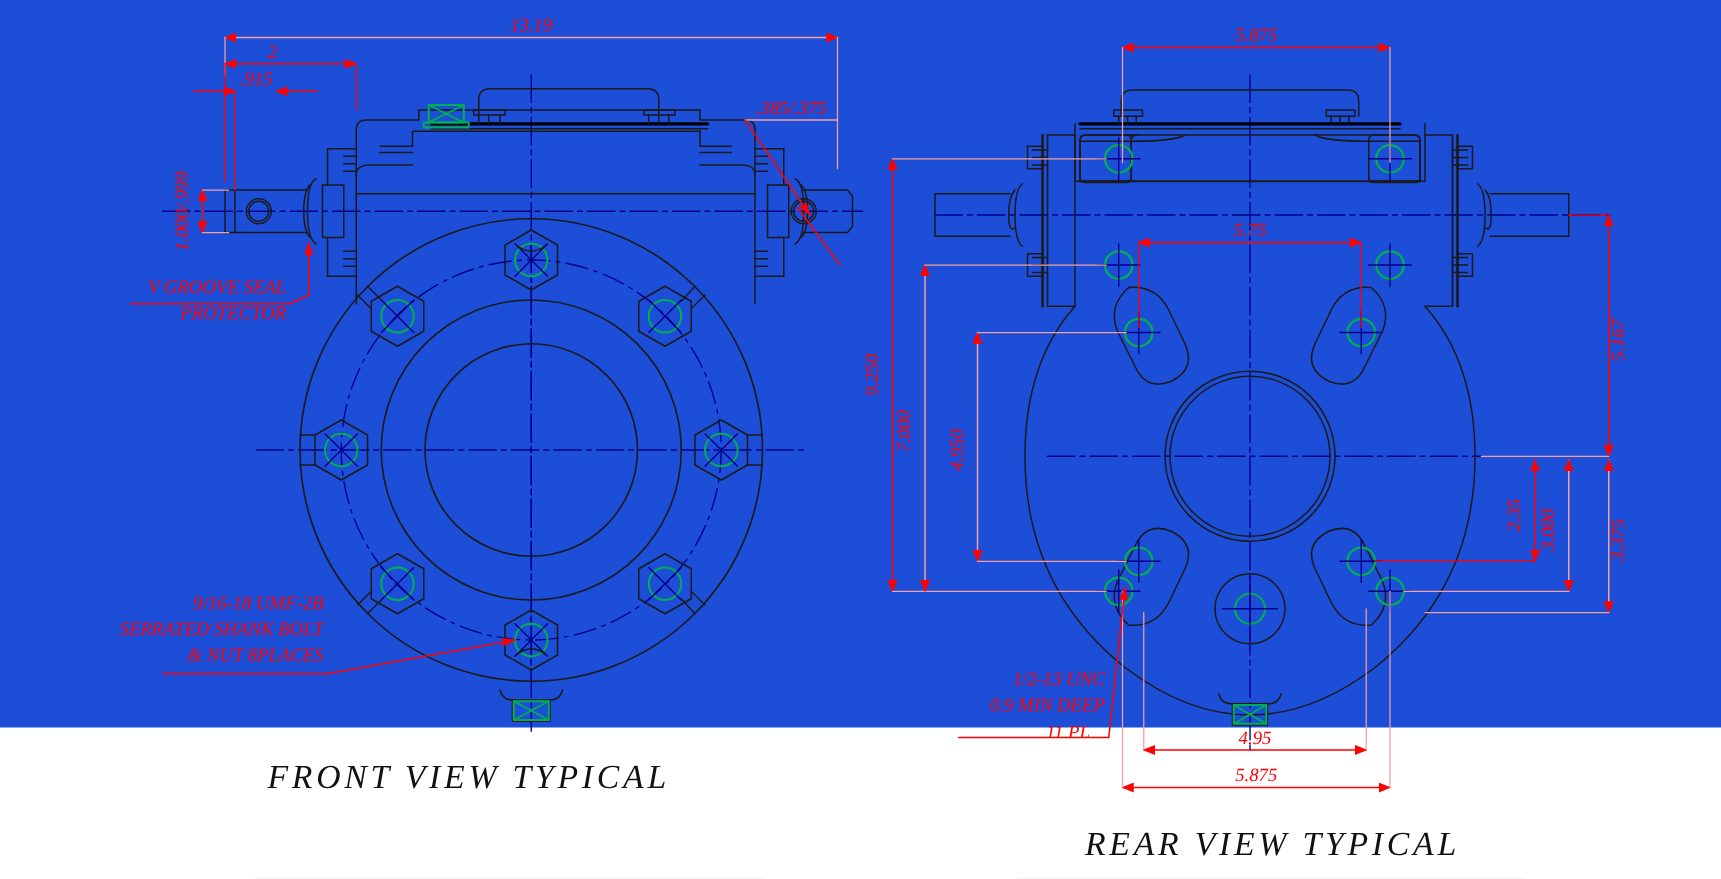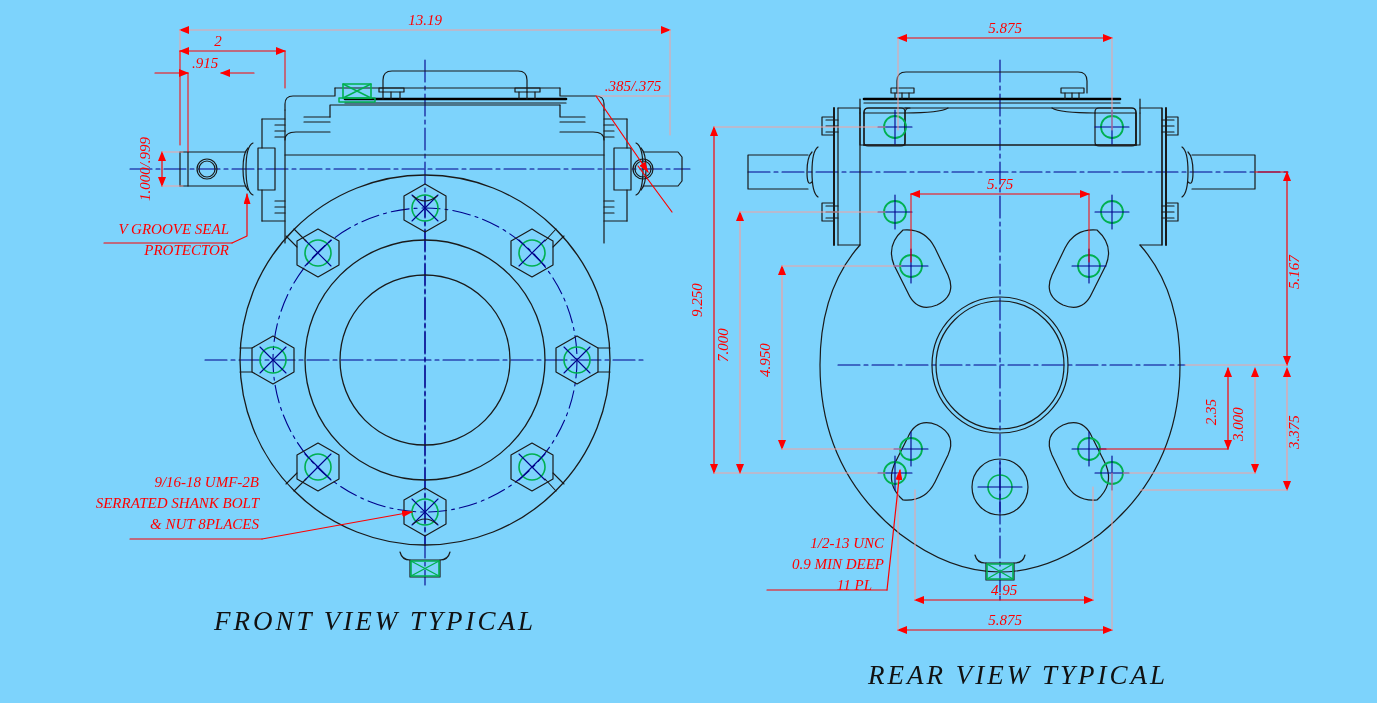--- a/index.html
+++ b/index.html
@@ -1,18 +1,18 @@
 <!DOCTYPE html>
 <html><head>
 <meta charset="utf-8">
 <style>
   html,body{margin:0;padding:0;background:#ffffff;}
   body{width:1377px;height:703px;overflow:hidden;
        font-family:"Liberation Serif",serif;}
-  #stage{position:relative;width:1377px;height:703px;background:#7dd3fc;}
+  #stage{position:relative;width:1377px;height:582px;background:#1d4ed8;}
   svg{display:block;}
   .vtitle{font-family:"Liberation Serif",serif;font-style:italic;
           font-size:27px;fill:#111111;letter-spacing:3px;}
   .dimtxt{font-family:"Liberation Serif",serif;font-style:italic;
           font-size:15px;fill:#ff0000;}
   .notetxt{font-family:"Liberation Serif",serif;font-style:italic;
            font-size:15px;fill:#ff0000;}
 </style>
 </head>
 <body>

